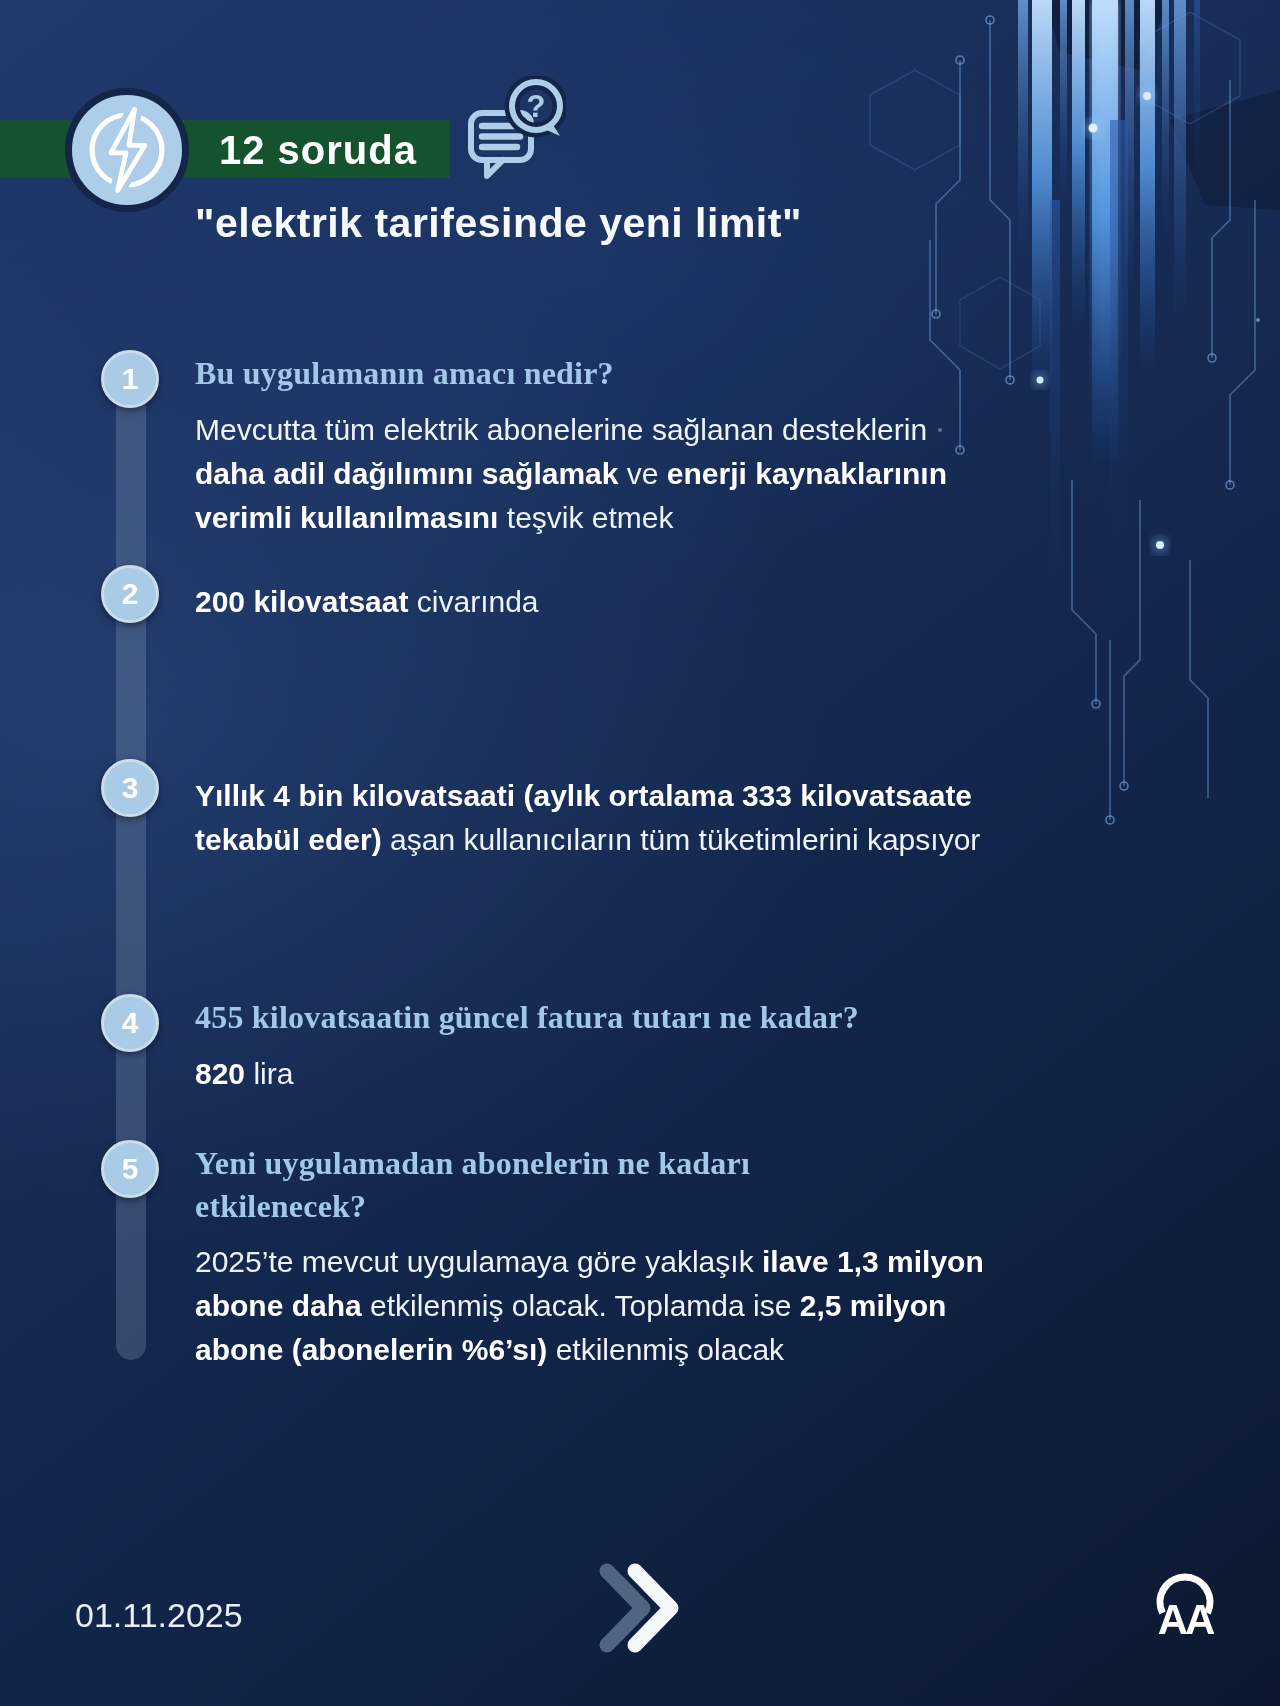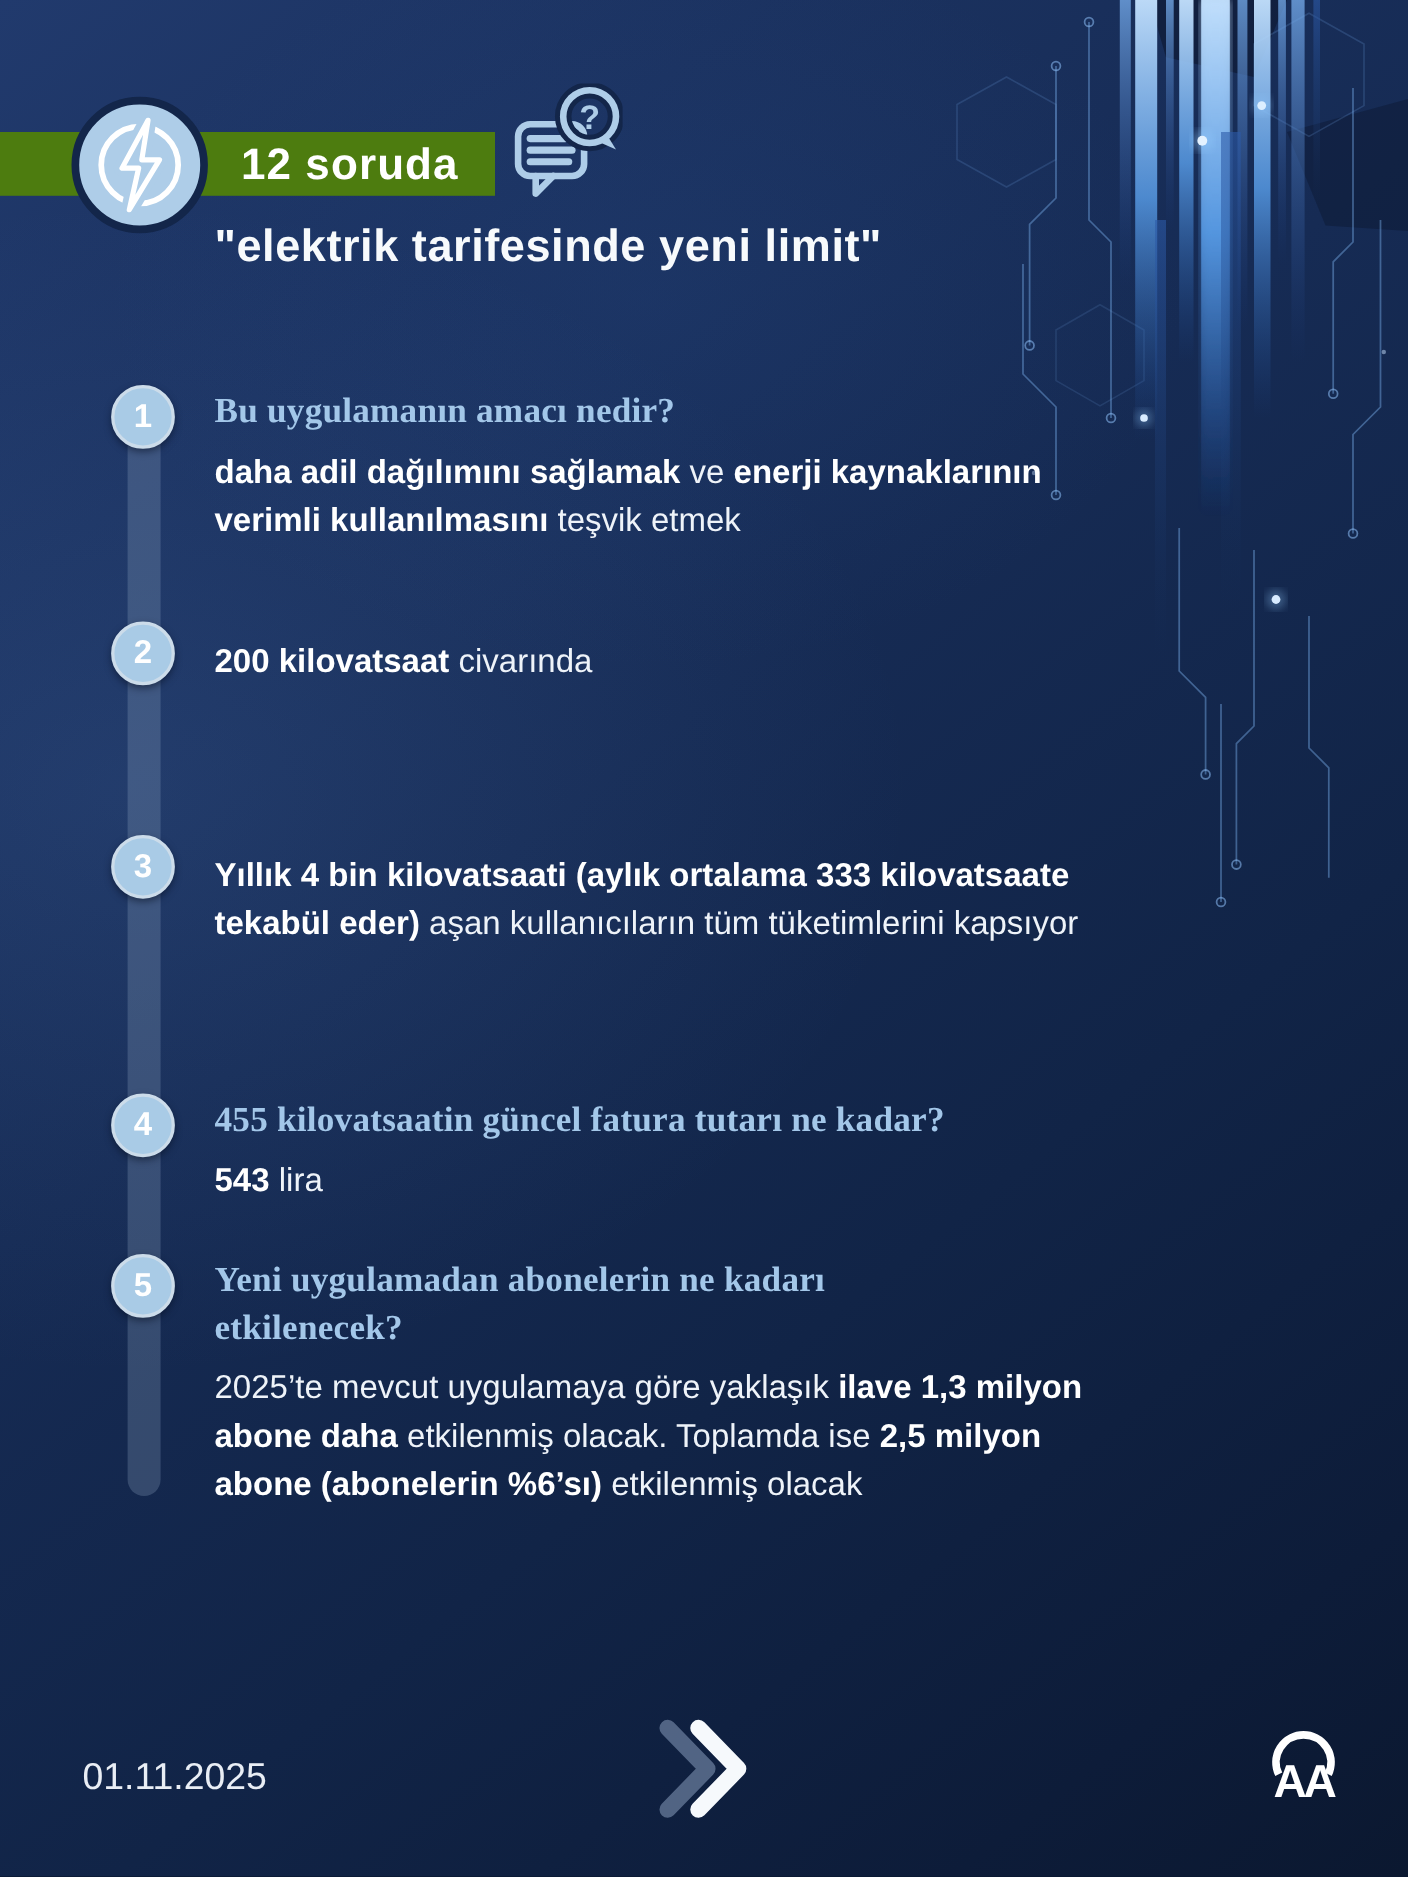--- a/index.html
+++ b/index.html
@@ -12,21 +12,21 @@
     position:absolute; inset:0;
     background:
       radial-gradient(1100px 820px at 9% 42%, rgba(86,130,198,.16), transparent 65%),
       radial-gradient(820px 560px at 46% 16%, rgba(44,86,156,.14), transparent 60%),
       linear-gradient(142deg,#213a6d 0%,#1b3260 20%,#162b54 42%,#112447 66%,#0d1c39 88%,#0b1830 100%);
   }
   .tech{ position:absolute; top:0; right:0; width:470px; height:1010px; }
   
   .banner{
     position:absolute; left:0; top:120px; width:450px; height:58px;
-    background:#4d7c0f;
+    background:#14532d;
   }
   .kicker{
     position:absolute; left:219px; top:0; height:58px; line-height:60px;
     font-size:40px; font-weight:bold; color:#ffffff; letter-spacing:1px;
   }
   .logo-circle{
     position:absolute; left:65px; top:88px; width:124px; height:124px;
     box-sizing:border-box; border-radius:50%;
     background:#aecde8; border:7px solid #13264a;
     display:flex; align-items:center; justify-content:center;
@@ -173,21 +173,22 @@
   </header>
 
   <div class="track"></div>
 
   <main id="items">
     <section class="item item-1">
       <div class="badge">
         <span class="badge-num">1</span>
       </div>
       <h2 class="question">Bu uygulamanın amacı nedir?</h2>
-      <p class="answer"><span class="b">daha adil dağılımını sağlamak</span><span> ve </span><span class="b">enerji kaynaklarının
+      <p class="answer"><span>Mevcutta tüm elektrik abonelerine sağlanan desteklerin
+</span><span class="b">daha adil dağılımını sağlamak</span><span> ve </span><span class="b">enerji kaynaklarının
 verimli kullanılmasını</span><span> teşvik etmek</span></p>
     </section>
 
     <section class="item item-2">
       <div class="badge">
         <span class="badge-num">2</span>
       </div>
       <p class="answer"><span class="b">200 kilovatsaat</span><span> civarında</span></p>
     </section>
 
@@ -197,21 +198,21 @@
       </div>
       <p class="answer"><span class="b">Yıllık 4 bin kilovatsaati (aylık ortalama 333 kilovatsaate
 tekabül eder)</span><span> aşan kullanıcıların tüm tüketimlerini kapsıyor</span></p>
     </section>
 
     <section class="item item-4">
       <div class="badge">
         <span class="badge-num">4</span>
       </div>
       <h2 class="question">455 kilovatsaatin güncel fatura tutarı ne kadar?</h2>
-      <p class="answer"><span class="b">543</span><span> lira</span></p>
+      <p class="answer"><span class="b">820</span><span> lira</span></p>
     </section>
 
     <section class="item item-5">
       <div class="badge">
         <span class="badge-num">5</span>
       </div>
       <h2 class="question">Yeni uygulamadan abonelerin ne kadarı
 etkilenecek?</h2>
       <p class="answer"><span>2025’te mevcut uygulamaya göre yaklaşık </span><span class="b">ilave 1,3 milyon
 abone daha</span><span> etkilenmiş olacak. Toplamda ise </span><span class="b">2,5 milyon

